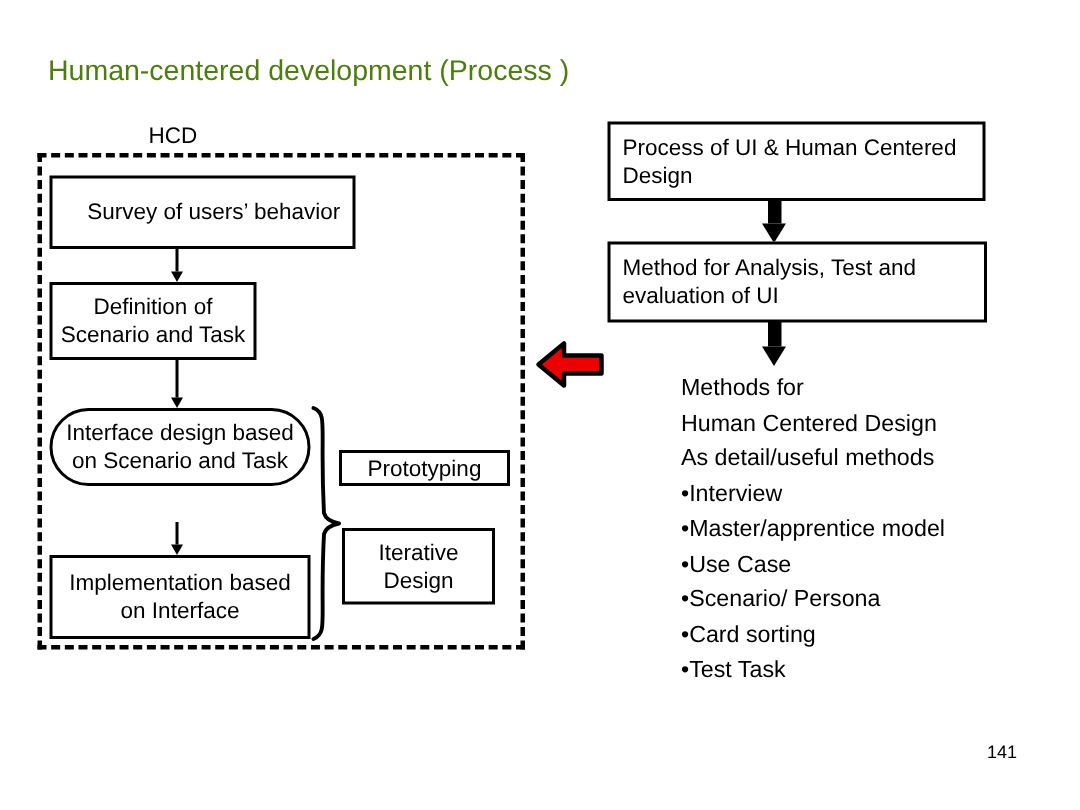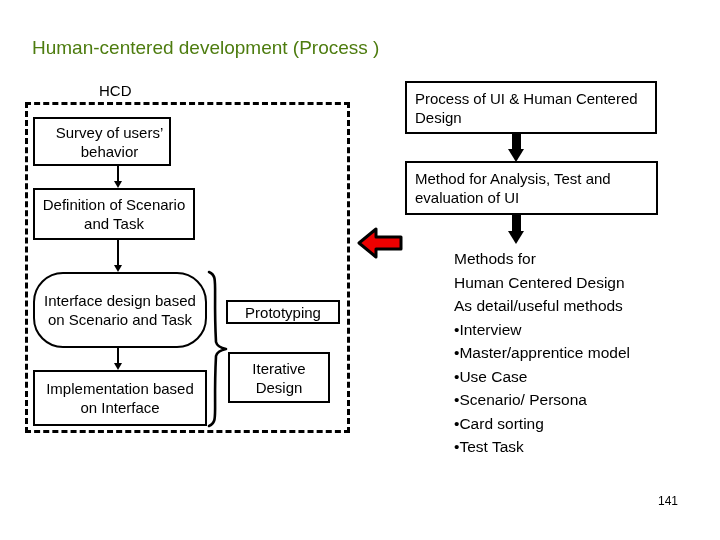--- a/index.html
+++ b/index.html
@@ -60,23 +60,23 @@
     align-items: center;
     justify-content: center;
     text-align: center;
     font-size: 15px;
     line-height: 19px;
     z-index: 2;
     padding: 2px 4px;
   }
 
   
-  #box-survey       { left: 33px;  top: 117px; width: 138px; height: 49px; padding-left: 19px; }
-  #box-definition   { left: 33px;  top: 188px; width: 162px; height: 52px; }
-  #box-interface    { left: 33px;  top: 272px; width: 174px; height: 76px; border-radius: 30px; }
+  #box-survey       { left: 33px;  top: 117px; width: 204px; height: 49px; padding-left: 19px; }
+  #box-definition   { left: 33px;  top: 188px; width: 138px; height: 52px; }
+  #box-interface    { left: 33px;  top: 272px; width: 174px; height: 52px; border-radius: 30px; }
   #box-implementation { left: 33px; top: 370px; width: 174px; height: 56px; }
 
   
   #box-prototyping  { left: 226px; top: 300px; width: 114px; height: 24px; }
   #box-iterative    { left: 228px; top: 352px; width: 102px; height: 51px; }
 
   
   #box-process-ui   { left: 405px; top: 81px;  width: 252px; height: 53px;
                       justify-content: flex-start; text-align: left; padding-left: 8px; }
   #box-method       { left: 405px; top: 161px; width: 253px; height: 54px;

